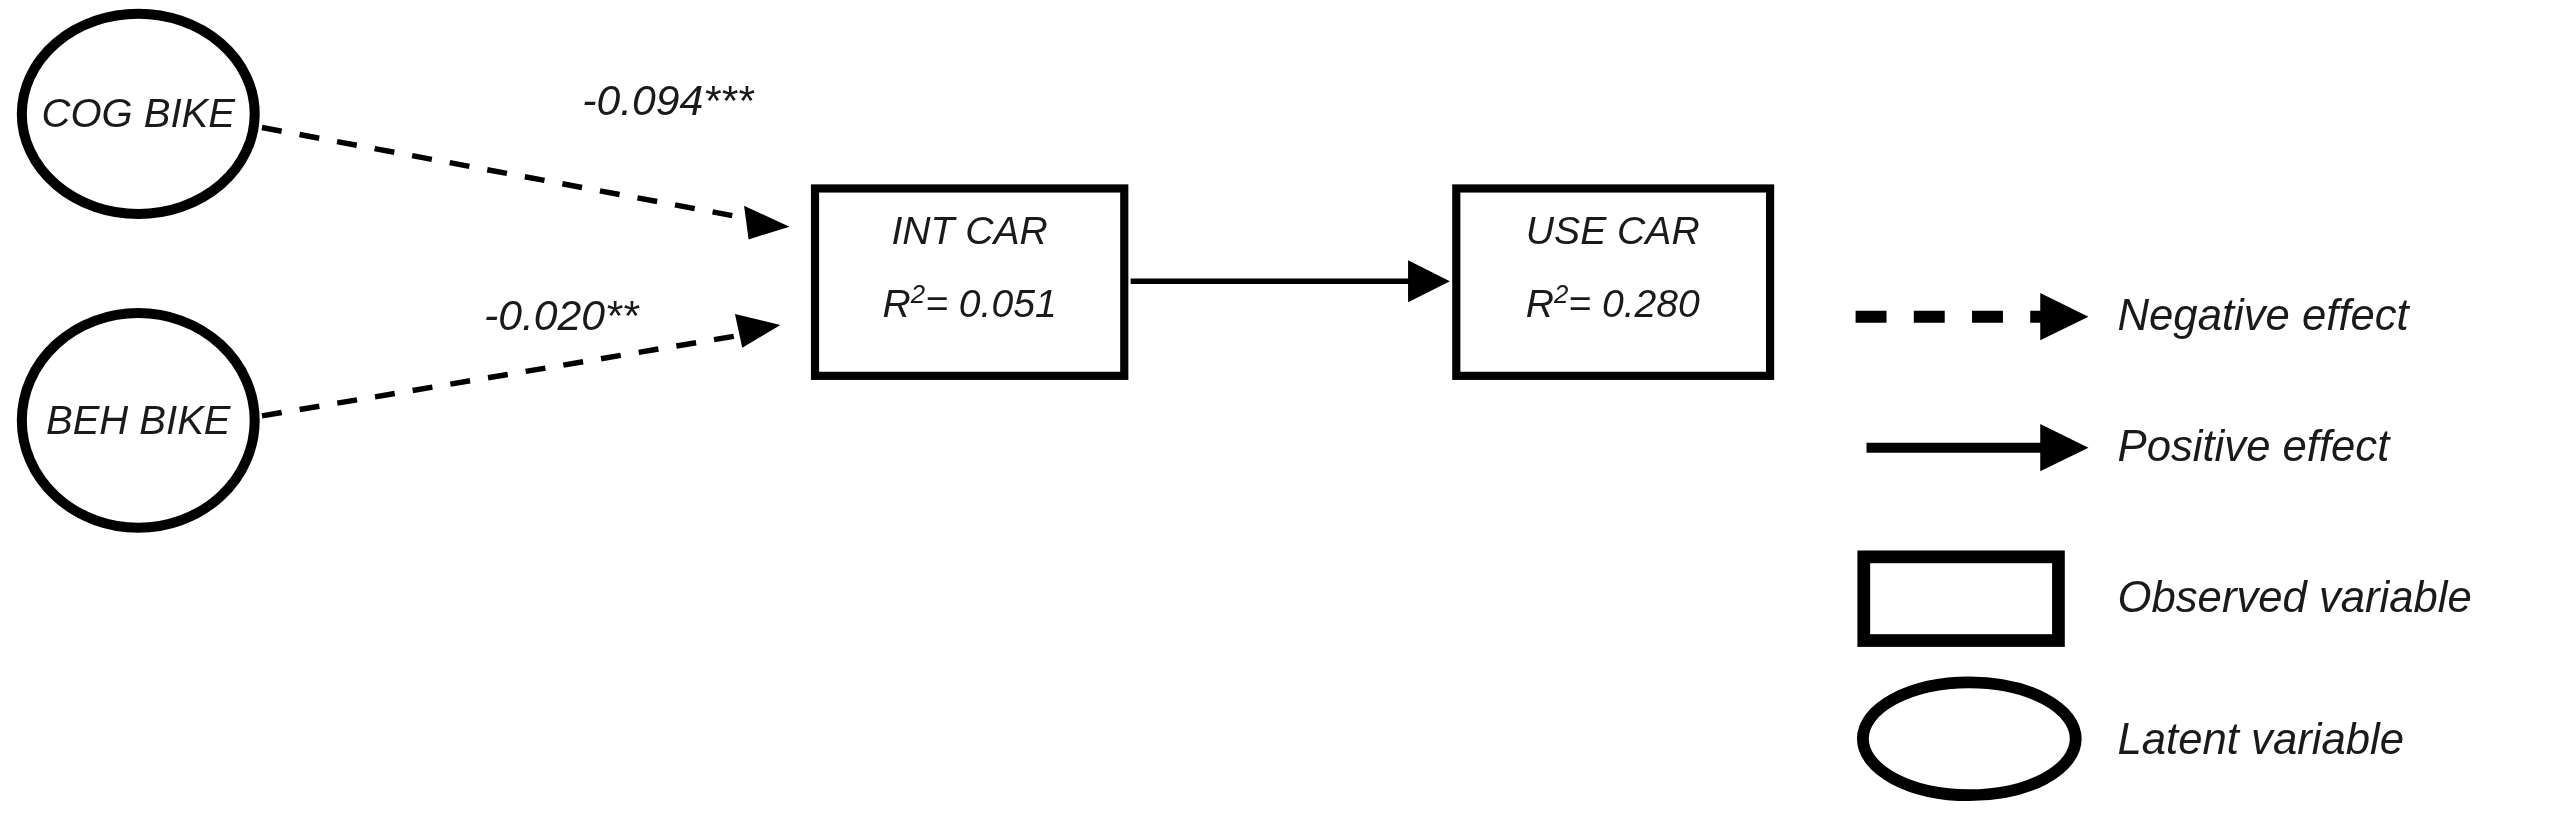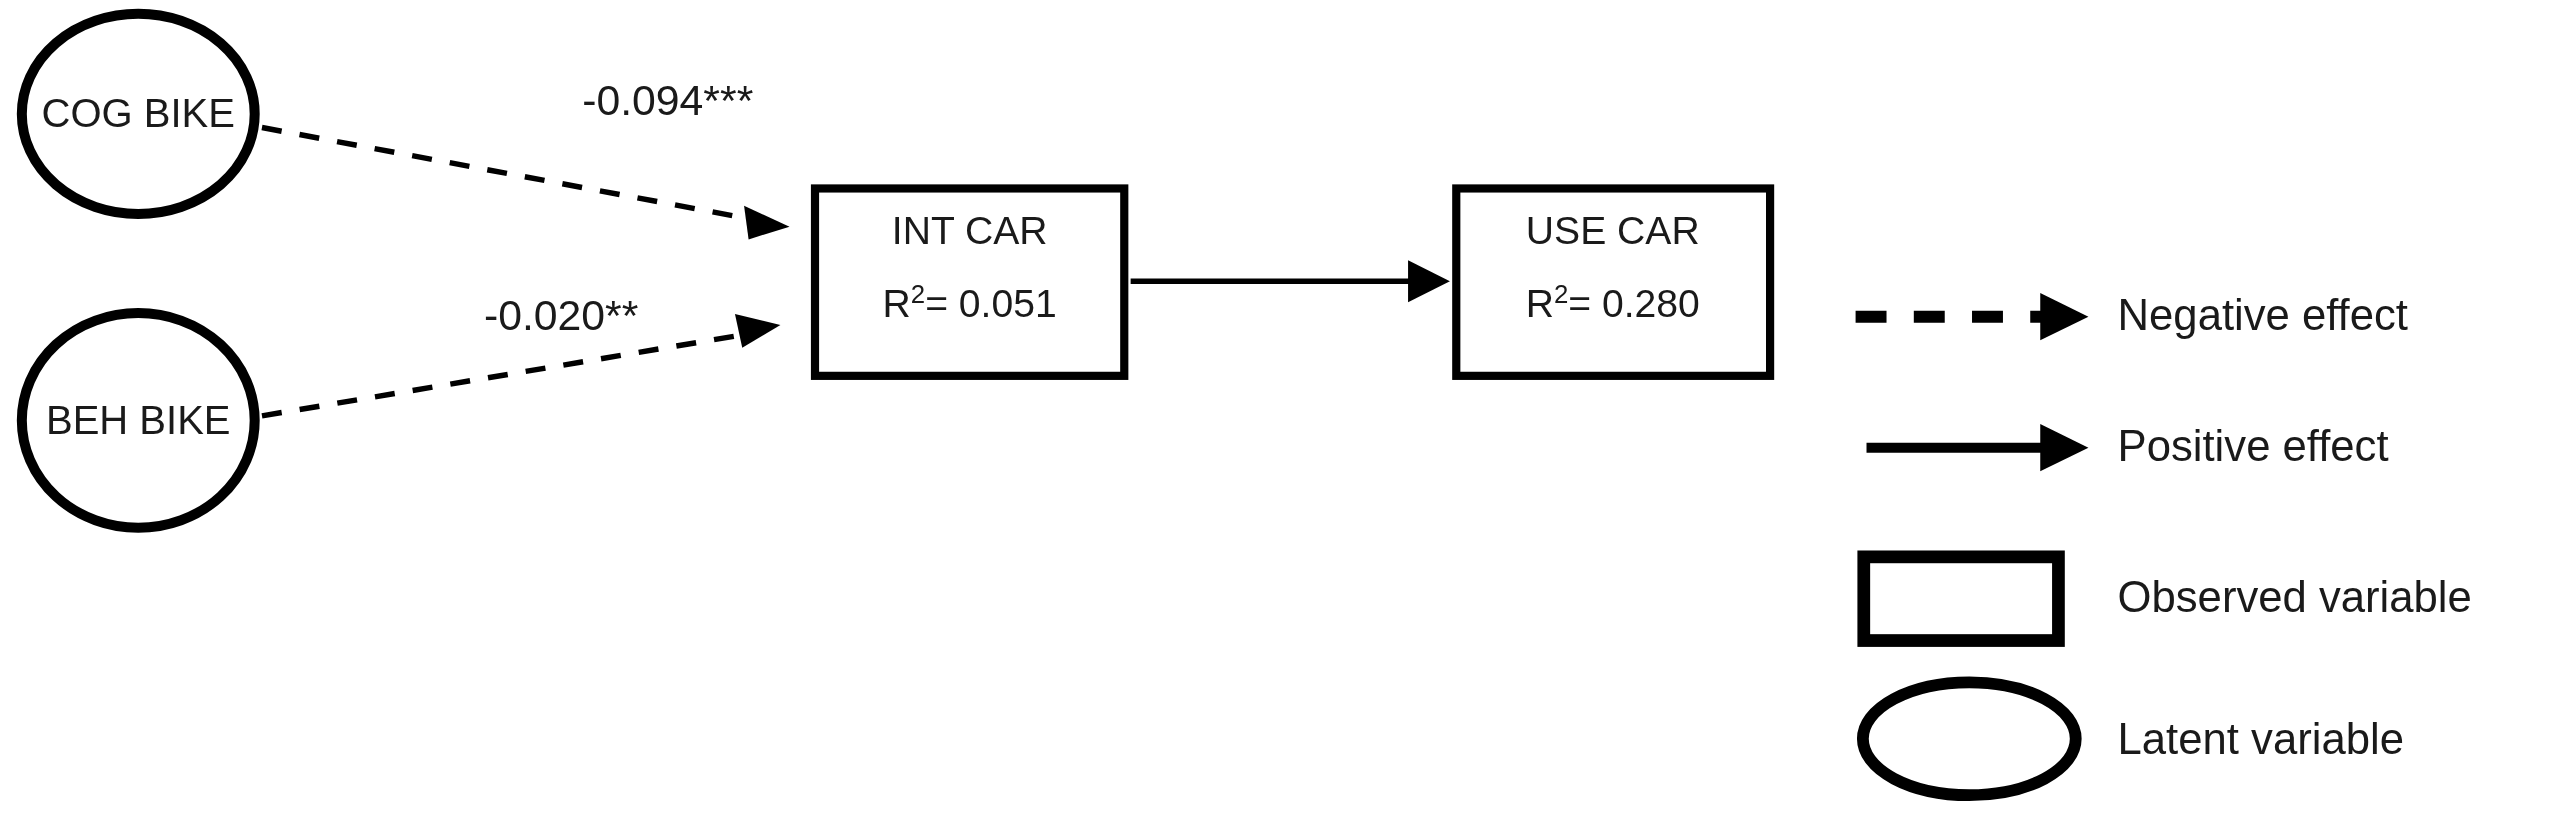--- a/index.html
+++ b/index.html
@@ -10,20 +10,21 @@
   body {
     font-family: "Liberation Sans", sans-serif;
     color: #000000;
   }
   #canvas {
     position: relative;
     width: 2576px;
     height: 817px;
     background: #ffffff;
     overflow: hidden;
+    font-style: italic;
   }
   #diagram-svg {
     position: absolute;
     top: 0;
     left: 0;
     width: 2576px;
     height: 819px;
   }
   .node-shape {
     fill: #ffffff;

